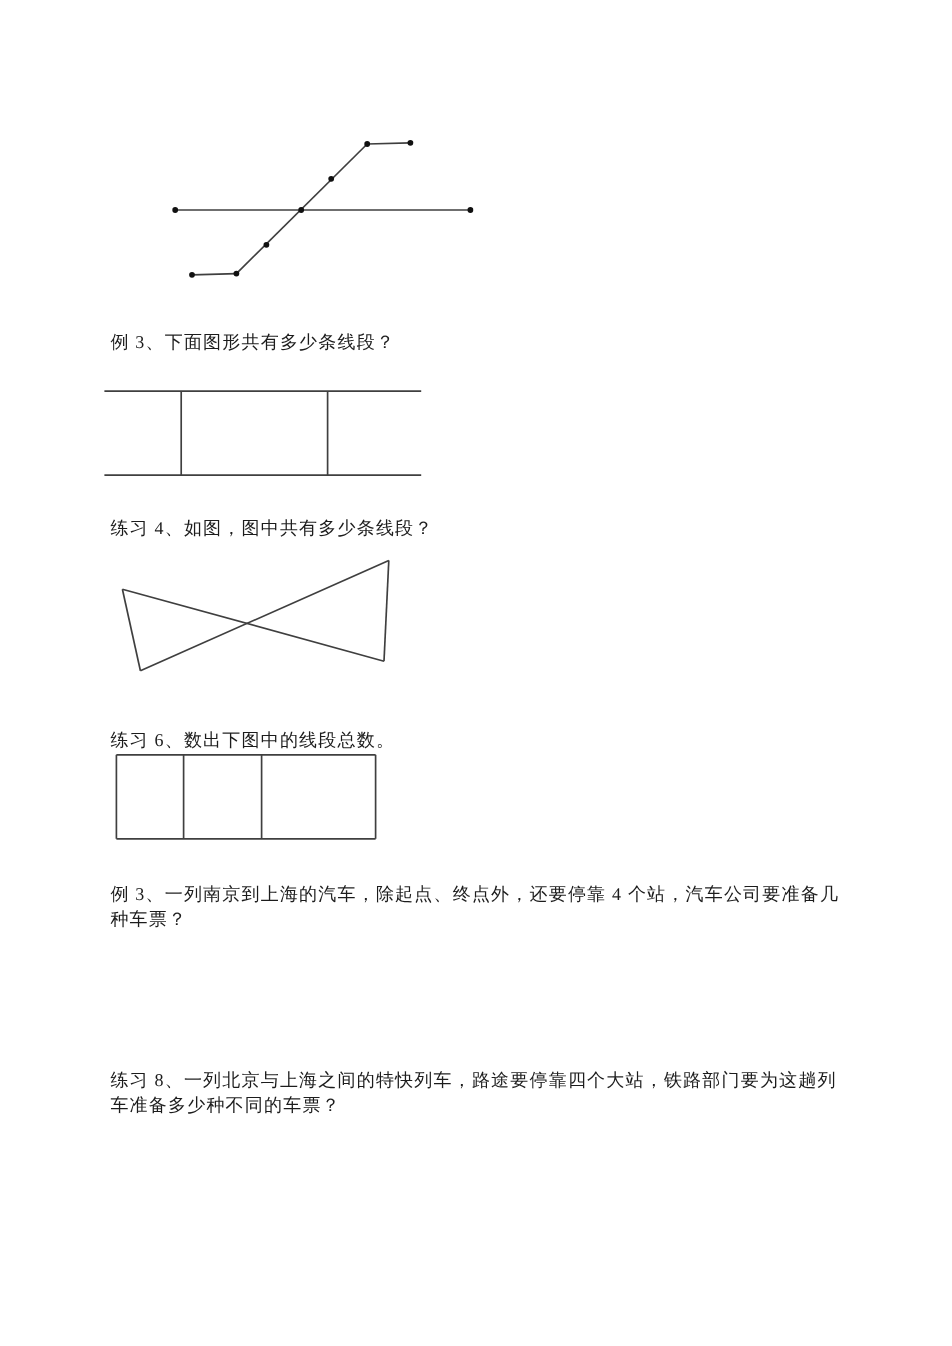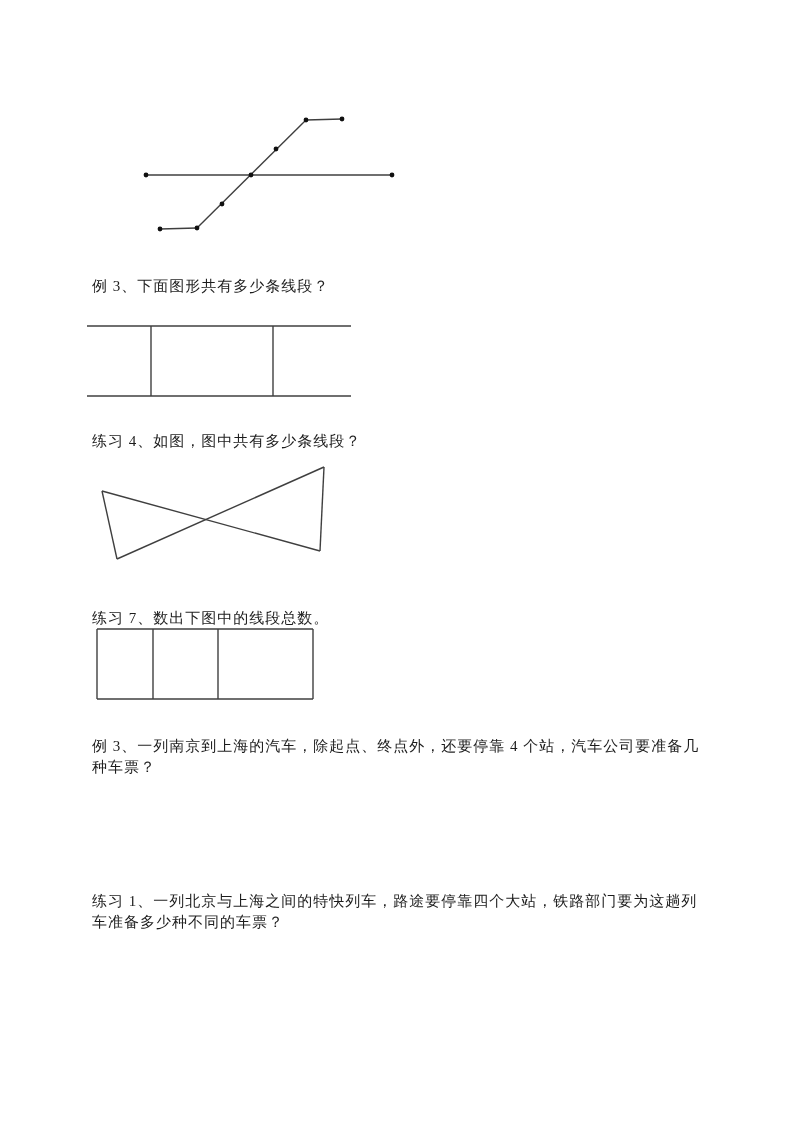--- a/index.html
+++ b/index.html
@@ -81,26 +81,26 @@
 
   <div class="text-block" style="top:276px">
     <div class="text-line">例 3、下面图形共有多少条线段？</div>
   </div>
 
   <div class="text-block" style="top:431px">
     <div class="text-line">练习 4、如图，图中共有多少条线段？</div>
   </div>
 
   <div class="text-block" style="top:608px">
-    <div class="text-line">练习 7、数出下图中的线段总数。</div>
+    <div class="text-line">练习 6、数出下图中的线段总数。</div>
   </div>
 
   <div class="text-block" style="top:736px">
     <div class="text-line">例 3、一列南京到上海的汽车，除起点、终点外，还要停靠 4 个站，汽车公司要准备几</div>
     <div class="text-line">种车票？</div>
   </div>
 
   <div class="text-block" style="top:891px">
-    <div class="text-line">练习 1、一列北京与上海之间的特快列车，路途要停靠四个大站，铁路部门要为这趟列</div>
+    <div class="text-line">练习 8、一列北京与上海之间的特快列车，路途要停靠四个大站，铁路部门要为这趟列</div>
     <div class="text-line">车准备多少种不同的车票？</div>
   </div>
 
 </div>
 
 </body></html>

